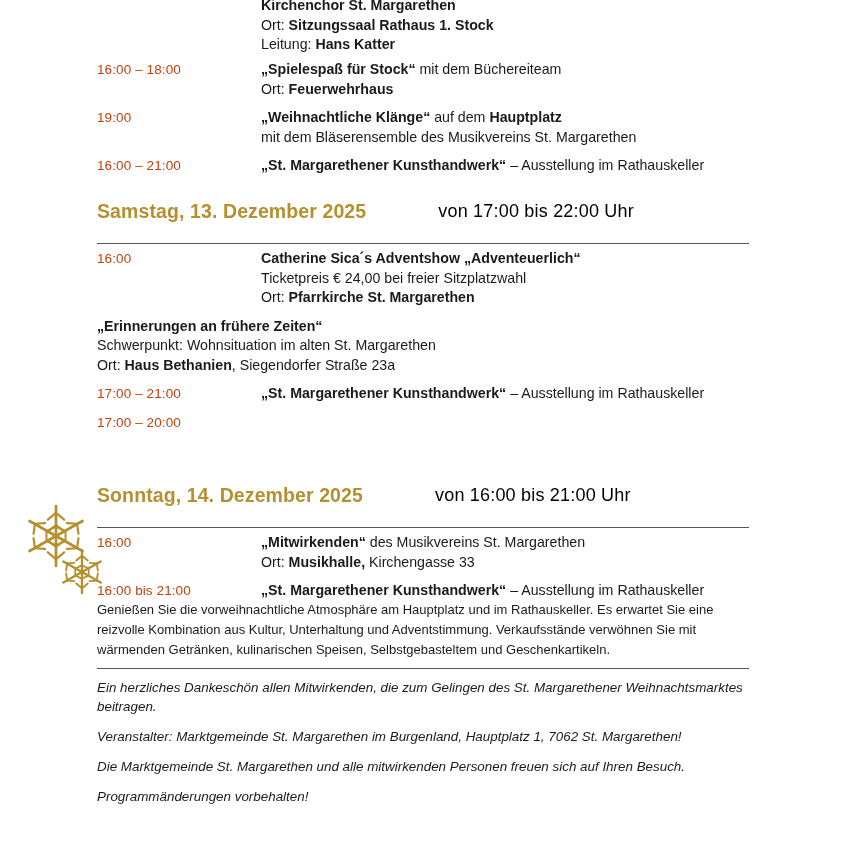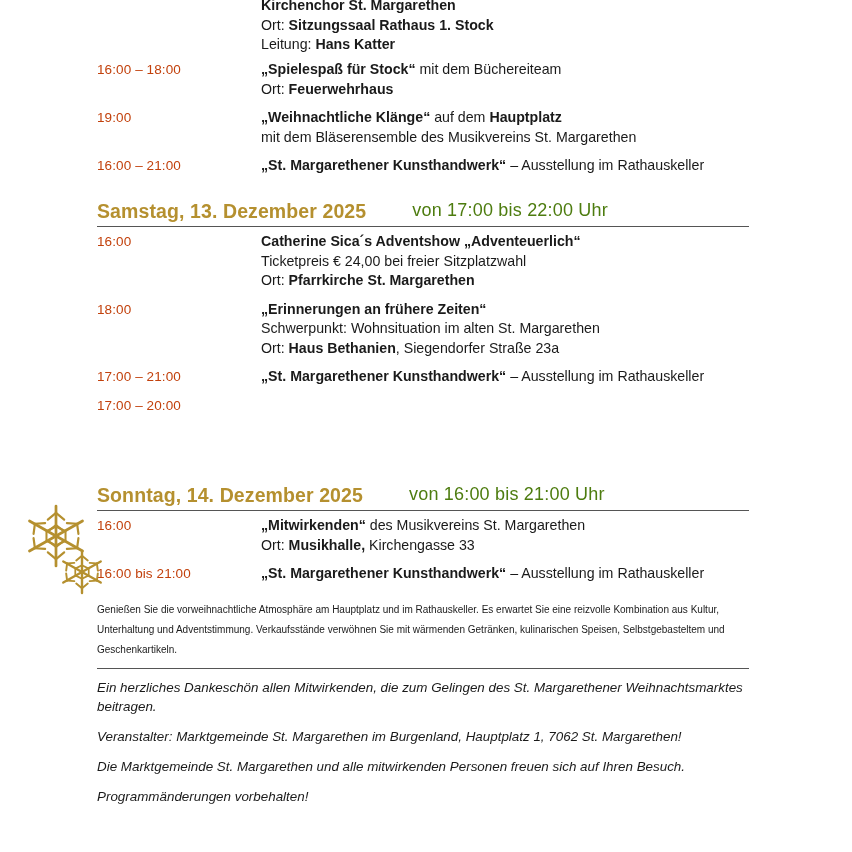--- a/index.html
+++ b/index.html
@@ -40,43 +40,44 @@
     font-size: 14.2px;
     line-height: 19.5px;
     color: #1a1a1a;
   }
   .entry-line { white-space: nowrap; }
   .b { font-weight: bold; }
 
   
   .day-head {
     display: flex;
-    align-items: flex-start;
+    align-items: center;
     border-bottom: 1.4px solid #555;
-    padding-bottom: 3px;
+    padding-bottom: 20px;
     margin-bottom: 5px;
+    gap: 26px;
   }
   .day-title {
     font-size: 19.5px;
     font-weight: bold;
     color: #b5902f;
     letter-spacing: .1px;
     white-space: nowrap;
   }
   .day-hours {
     font-size: 18px;
-    color: #4d7c0f;
+    color: #000000;
     margin-left: 46px;
     white-space: nowrap;
     letter-spacing: .2px;
   }
 
   
   .closing {
-    font-size: 10px;
+    font-size: 13px;
     line-height: 20px;
     color: #1a1a1a;
   }
   .closing p { margin: 0; }
   .rule {
     border: 0;
     border-top: 1.2px solid #555;
     margin: 0;
   }
   .tail p { margin: 0 0 11px 0; font-size: 13.4px; line-height: 19px; font-style: italic; }
@@ -130,21 +131,20 @@
       </div>
       <div class="entry">
         <div class="entry-time">16:00</div>
         <div class="entry-body">
           <div class="entry-line"><span class="b">Catherine Sica´s Adventshow „Adventeuerlich“</span></div>
           <div class="entry-line"><span>Ticketpreis € 24,00 bei freier Sitzplatzwahl</span></div>
           <div class="entry-line"><span>Ort: </span><span class="b">Pfarrkirche St. Margarethen</span></div>
         </div>
       </div>
       <div class="entry">
-        <div class="entry-time">18:00</div>
         <div class="entry-body">
           <div class="entry-line"><span class="b">„Erinnerungen an frühere Zeiten“</span></div>
           <div class="entry-line"><span>Schwerpunkt: Wohnsituation im alten St. Margarethen</span></div>
           <div class="entry-line"><span>Ort: </span><span class="b">Haus Bethanien</span><span>, Siegendorfer Straße 23a</span></div>
         </div>
       </div>
       <div class="entry">
         <div class="entry-time">17:00 – 21:00</div>
         <div class="entry-body">
           <div class="entry-line"><span class="b">„St. Margarethener Kunsthandwerk“</span><span> – Ausstellung im Rathauskeller</span></div>

